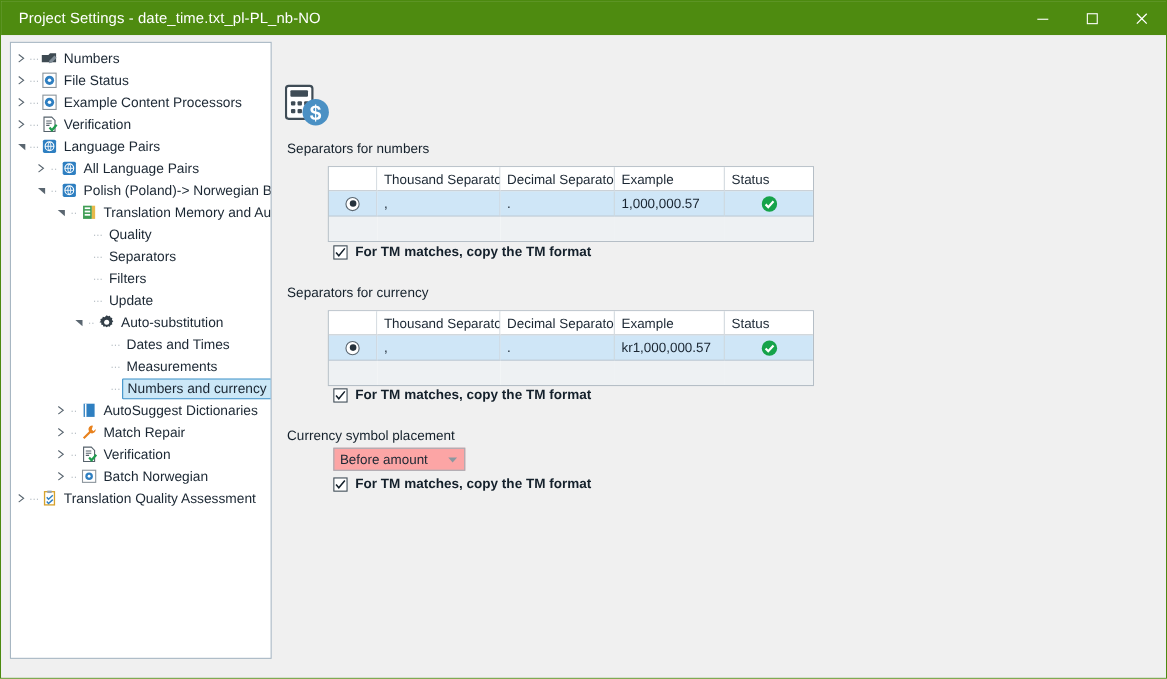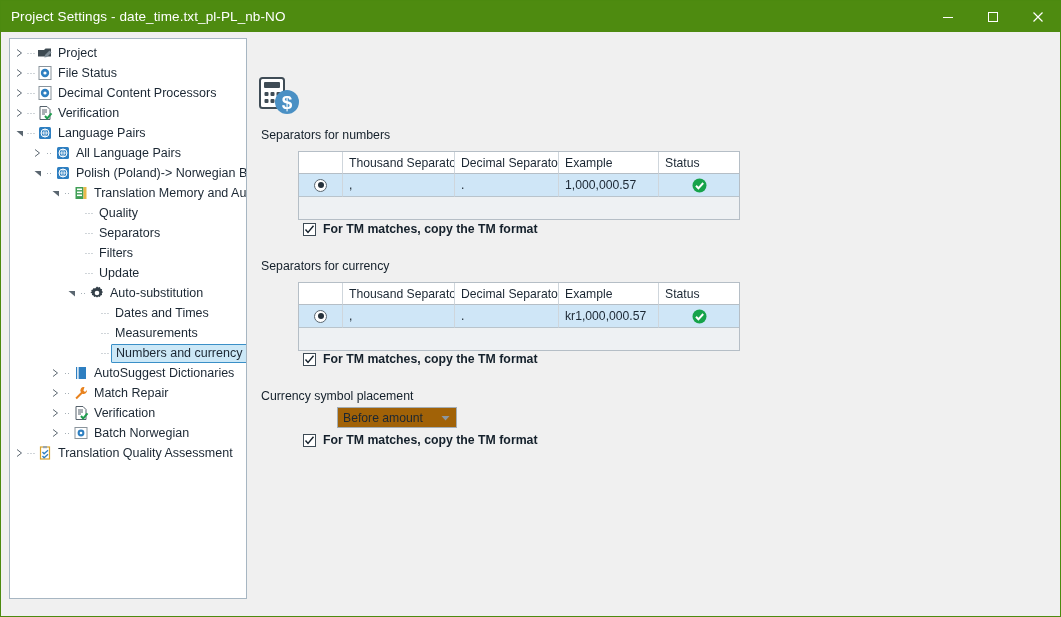--- a/index.html
+++ b/index.html
@@ -29,21 +29,21 @@
   .titlebar {
     height: 31px;
     background: #4e8b10;
     display: flex;
     align-items: center;
     flex: none;
   }
   .title-text {
     color: #ffffff;
     font-size: 13.5px;
-    padding-left: 10px;
+    padding-left: 16px;
     white-space: nowrap;
     letter-spacing: .1px;
     text-align: right;
   }
   .title-spacer { flex: 1; }
   .winbtns { display: flex; height: 31px; }
   .winbtn {
     width: 45px;
     height: 31px;
     display: flex;
@@ -236,26 +236,25 @@
     font-size: 12.3px;
     font-weight: bold;
     color: #14202b;
     white-space: nowrap;
   }
   
   .combo {
     position: absolute;
     width: 120px;
     height: 21px;
-    background: #a16207;
+    background: #fca5a5;
     border: 1px solid #a3adb5;
     box-sizing: border-box;
     display: flex;
     align-items: center;
-    margin-left: 34px;
   }
   .combo .cval {
     flex: 1;
     font-size: 12.2px;
     color: #1b2733;
     padding-left: 5px;
     white-space: nowrap;
     overflow: hidden;
   }
   .combo .carrow {
@@ -328,21 +327,21 @@
                 <path d="M1 0.5 L5.5 4 L1 7.5" fill="none" stroke="#5a6670" stroke-width="1"></path>
               </svg>
             </span>
           <span class="dots">···</span>
           <span class="ticon">
             <svg width="16" height="16" viewBox="0 0 16 16">
                 <path d="M1 5 h6 l1.5 -1.5 h5.5 v8 H1 z" fill="#3e4a52"></path>
                 <path d="M8 10 l4.5 -4.5 l2 2 L10 12 l-2.6 .6 z" fill="#7f8c96"></path>
               </svg>
           </span>
-          <span class="tlabel">Project</span>
+          <span class="tlabel">Numbers</span>
         </div>
 
         <div class="tnode" style="padding-left:4px">
           <span class="arrow">
               <svg width="7" height="8" viewBox="0 0 7 8">
                 <path d="M1 0.5 L5.5 4 L1 7.5" fill="none" stroke="#5a6670" stroke-width="1"></path>
               </svg>
             </span>
           <span class="dots">···</span>
           <span class="ticon">
@@ -362,21 +361,21 @@
               </svg>
             </span>
           <span class="dots">···</span>
           <span class="ticon">
             <svg width="16" height="16" viewBox="0 0 16 16">
                 <rect x="2" y="1.5" width="12" height="13" fill="#ffffff" stroke="#8a949c"></rect>
                 <circle cx="8" cy="8" r="4.2" fill="#2e7fc1"></circle>
                 <circle cx="8" cy="8" r="1.6" fill="#ffffff"></circle>
               </svg>
           </span>
-          <span class="tlabel">Decimal Content Processors</span>
+          <span class="tlabel">Example Content Processors</span>
         </div>
 
         <div class="tnode" style="padding-left:4px">
           <span class="arrow">
               <svg width="7" height="8" viewBox="0 0 7 8">
                 <path d="M1 0.5 L5.5 4 L1 7.5" fill="none" stroke="#5a6670" stroke-width="1"></path>
               </svg>
             </span>
           <span class="dots">···</span>
           <span class="ticon">

